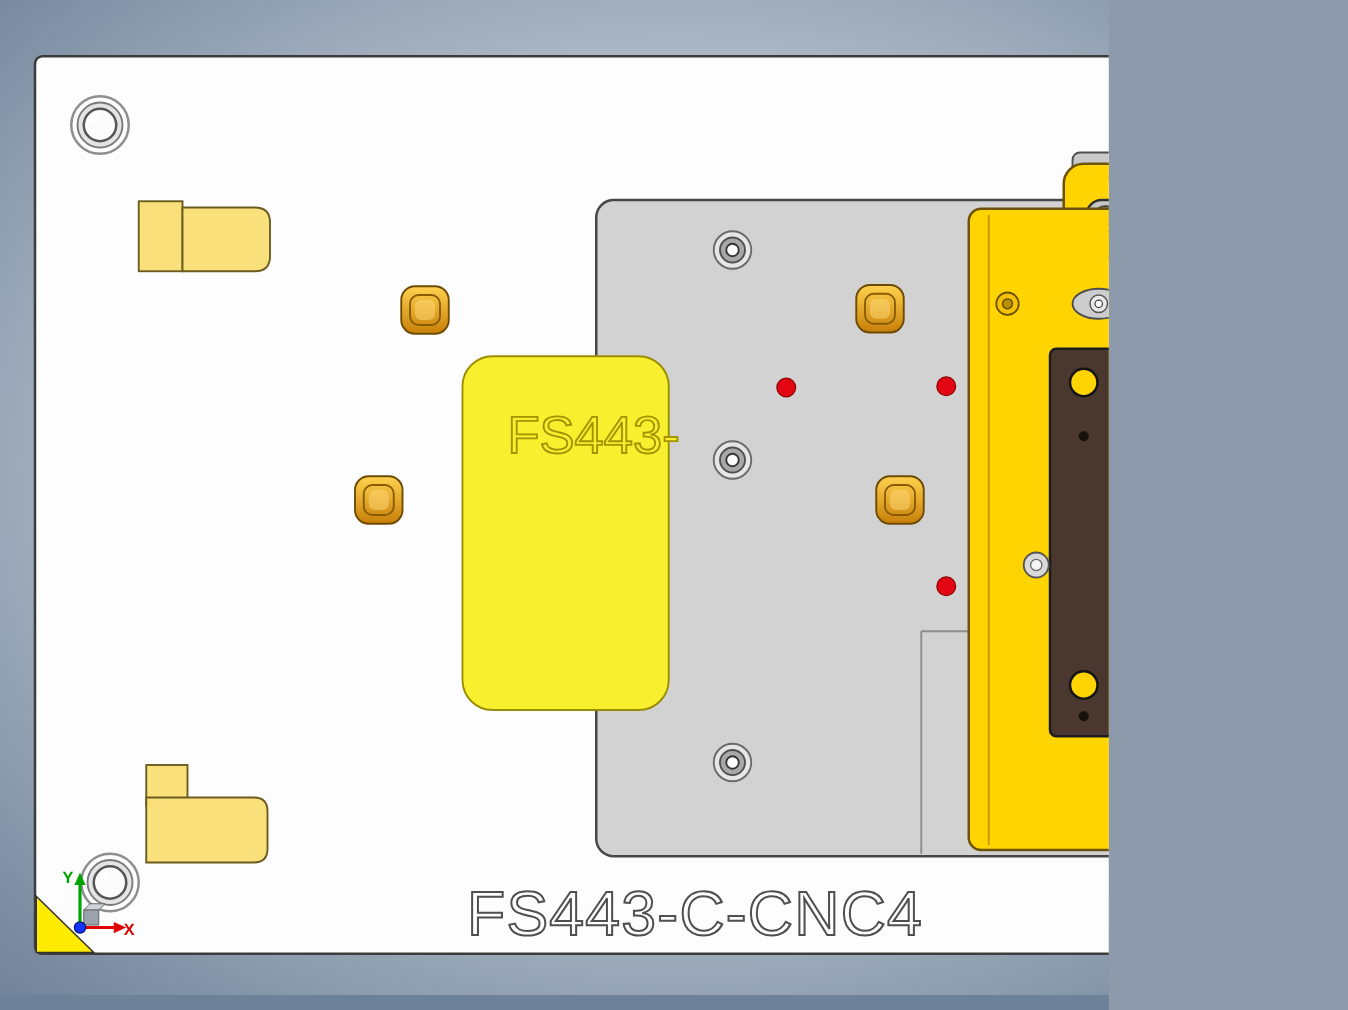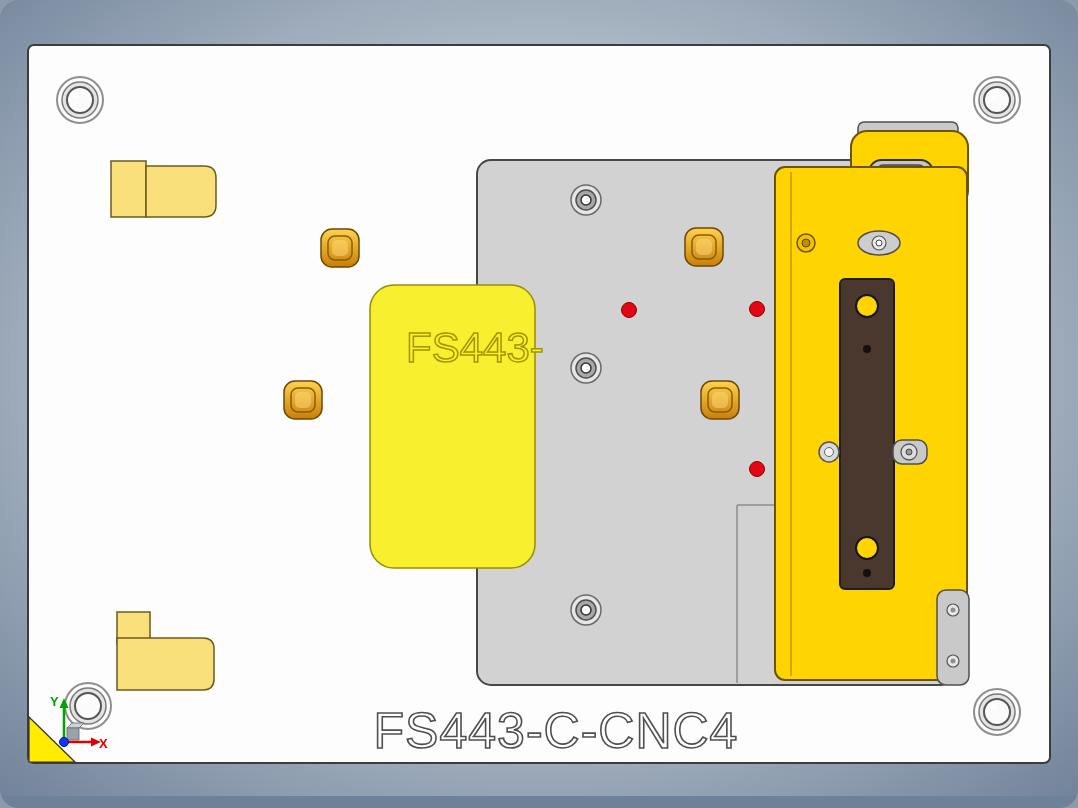--- a/index.html
+++ b/index.html
@@ -1,16 +1,16 @@
 <!DOCTYPE html>
 <html style="--background-outer: #6d7f97; --background-mid: #a9b6c3; --background-inner: #c9d2db; --base-plate: #fdfdfd; --fixture-gray: #d2d2d2; --gold: #ffd400; --bright-yellow: #f8ef2f; --pale-yellow: #f9e07a; --knob-orange-light: #ffd24f; --knob-orange-dark: #c87f08; --dark-bar: #4a382e; --locator-red: #e30613; --axis-x: #e00000; --axis-y: #00a400; --axis-z: #1433ff; --outline-dark: #3c3c3c;"><head>
 <meta charset="utf-8">
 <style>
   html,body{margin:0;padding:0;background:#8c9aab;}
-  .viewport{position:relative;width:1078px;height:808px;overflow:hidden;font-family:"Liberation Sans",sans-serif;border-radius:19px;}
+  .viewport{position:relative;width:887px;height:808px;overflow:hidden;font-family:"Liberation Sans",sans-serif;}
   svg{display:block;}
   .base-plate{fill:var(--base-plate,#fdfdfd);stroke:var(--outline-dark,#3c3c3c);stroke-width:2;}
   .gray-part{fill:var(--fixture-gray,#d2d2d2);stroke:#474747;stroke-width:2;}
   .gray-fit{fill:#c9c9c9;stroke:#4f4f4f;stroke-width:1.5;}
   .gold-part{fill:var(--gold,#ffd400);stroke:#6e5200;stroke-width:2;}
   .pale-part{fill:var(--pale-yellow,#f9e07a);stroke:#6b5b1e;stroke-width:1.5;}
   .bright-part{fill:var(--bright-yellow,#f8ef2f);stroke:#9a8d00;stroke-width:1.5;}
   .knob-outer{fill:url(#knobGrad);stroke:#6e4a00;stroke-width:1.5;}
   .knob-inner{fill:none;stroke:#8a5c00;stroke-width:1.5;}
   .dark-bar{fill:var(--dark-bar,#4a382e);stroke:#1d1d1d;stroke-width:2;}

